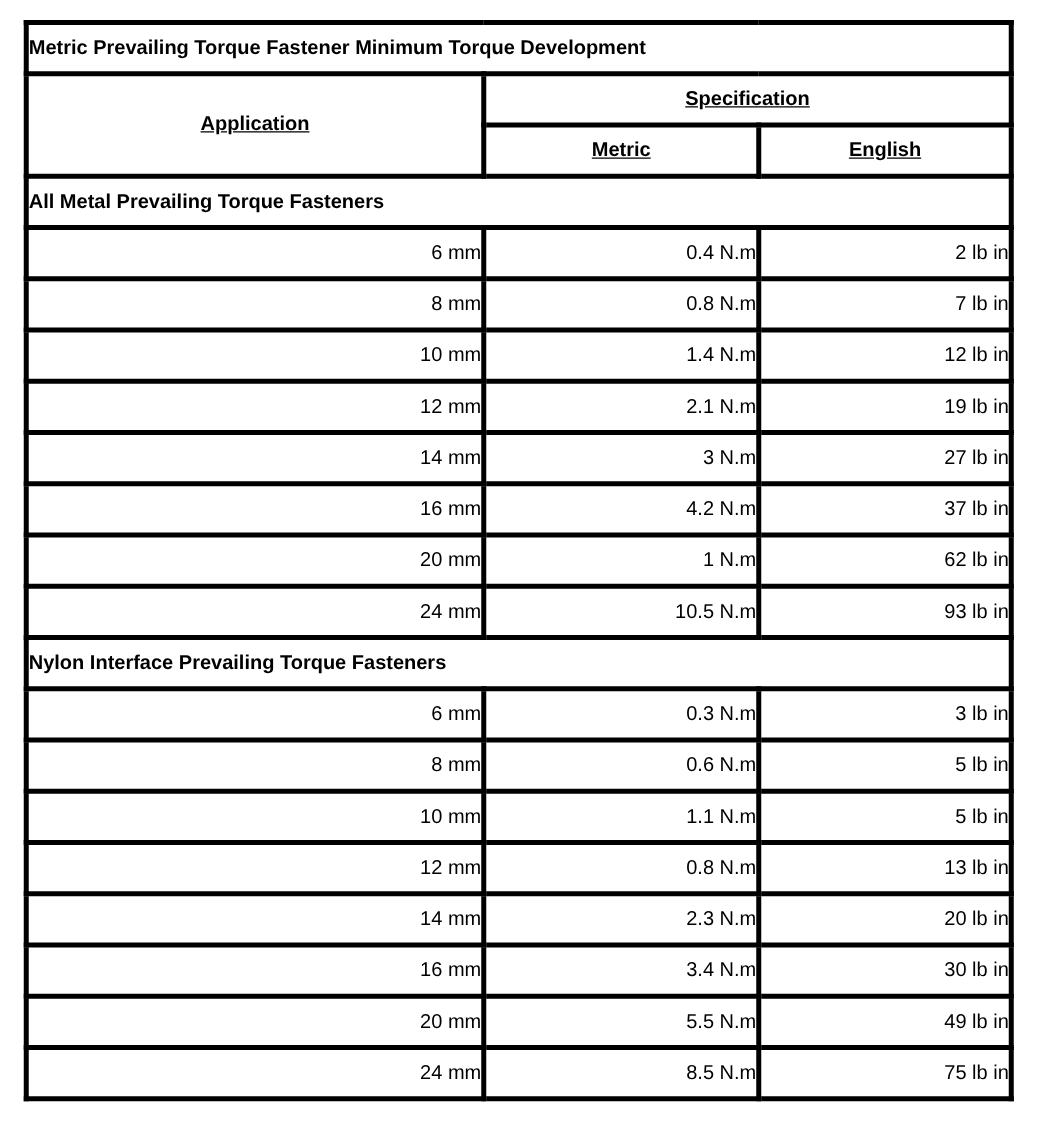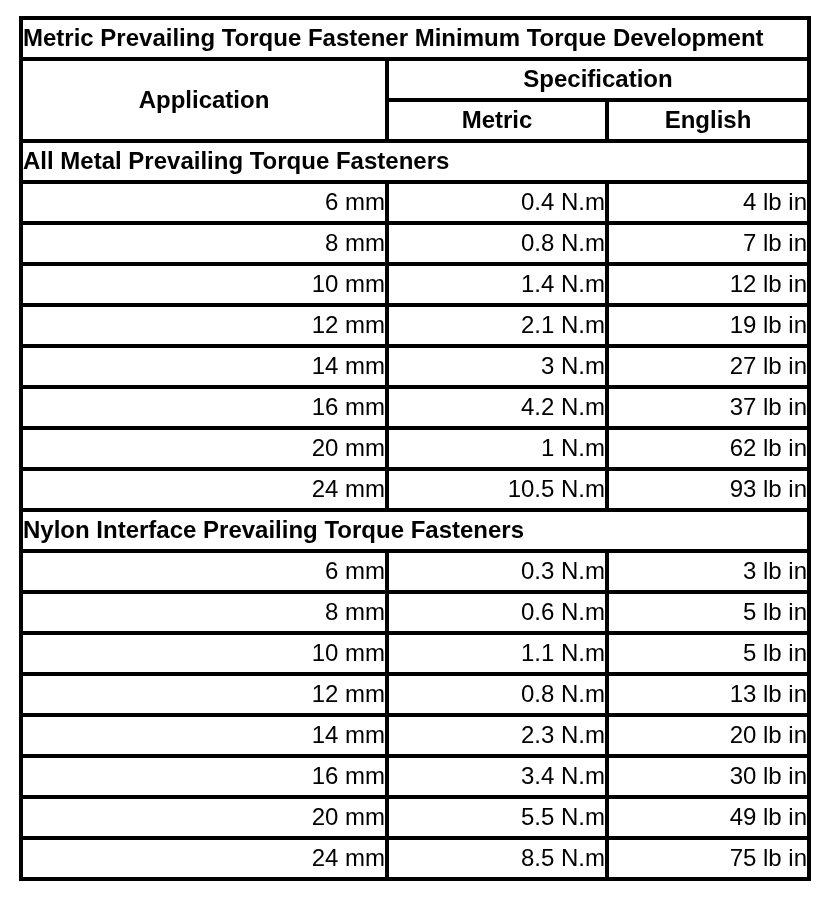--- a/index.html
+++ b/index.html
@@ -18,40 +18,41 @@
     width: 788px;
     border-collapse: collapse;
     table-layout: fixed;
     background: #ffffff;
     border: 3px solid #000000;
   }
   .torque-table td, .torque-table th {
     border: 4px solid #000000;
     height: 37px;
     padding: 0;
-    font-size: 24px;
+    font-size: 16px;
     line-height: 1.1;
     vertical-align: middle;
     overflow: hidden;
     white-space: nowrap;
   }
   .col-app { width: 366px; }
   .col-metric { width: 220px; }
   .col-english { width: 202px; }
 
   .title-cell {
     font-weight: bold;
     font-size: 21px;
     text-align: left;
     padding-left: 7px;
   }
   .head-cell {
     font-weight: bold;
     font-size: 21px;
     text-align: center;
+    text-decoration: underline;
   }
   .section-cell {
     font-weight: bold;
     text-align: left;
     padding-left: 5px;
   }
   .data-cell {
     text-align: right;
   }
 </style>
@@ -76,21 +77,21 @@
       <td class="head-cell">Metric</td>
       <td class="head-cell">English</td>
     </tr>
 
     <tr>
       <td colspan="3" class="section-cell">All Metal Prevailing Torque Fasteners</td>
     </tr>
     <tr>
       <td class="data-cell">6 mm</td>
       <td class="data-cell">0.4 N.m</td>
-      <td class="data-cell">4 lb in</td>
+      <td class="data-cell">2 lb in</td>
     </tr>
     <tr>
       <td class="data-cell">8 mm</td>
       <td class="data-cell">0.8 N.m</td>
       <td class="data-cell">7 lb in</td>
     </tr>
     <tr>
       <td class="data-cell">10 mm</td>
       <td class="data-cell">1.4 N.m</td>
       <td class="data-cell">12 lb in</td>

